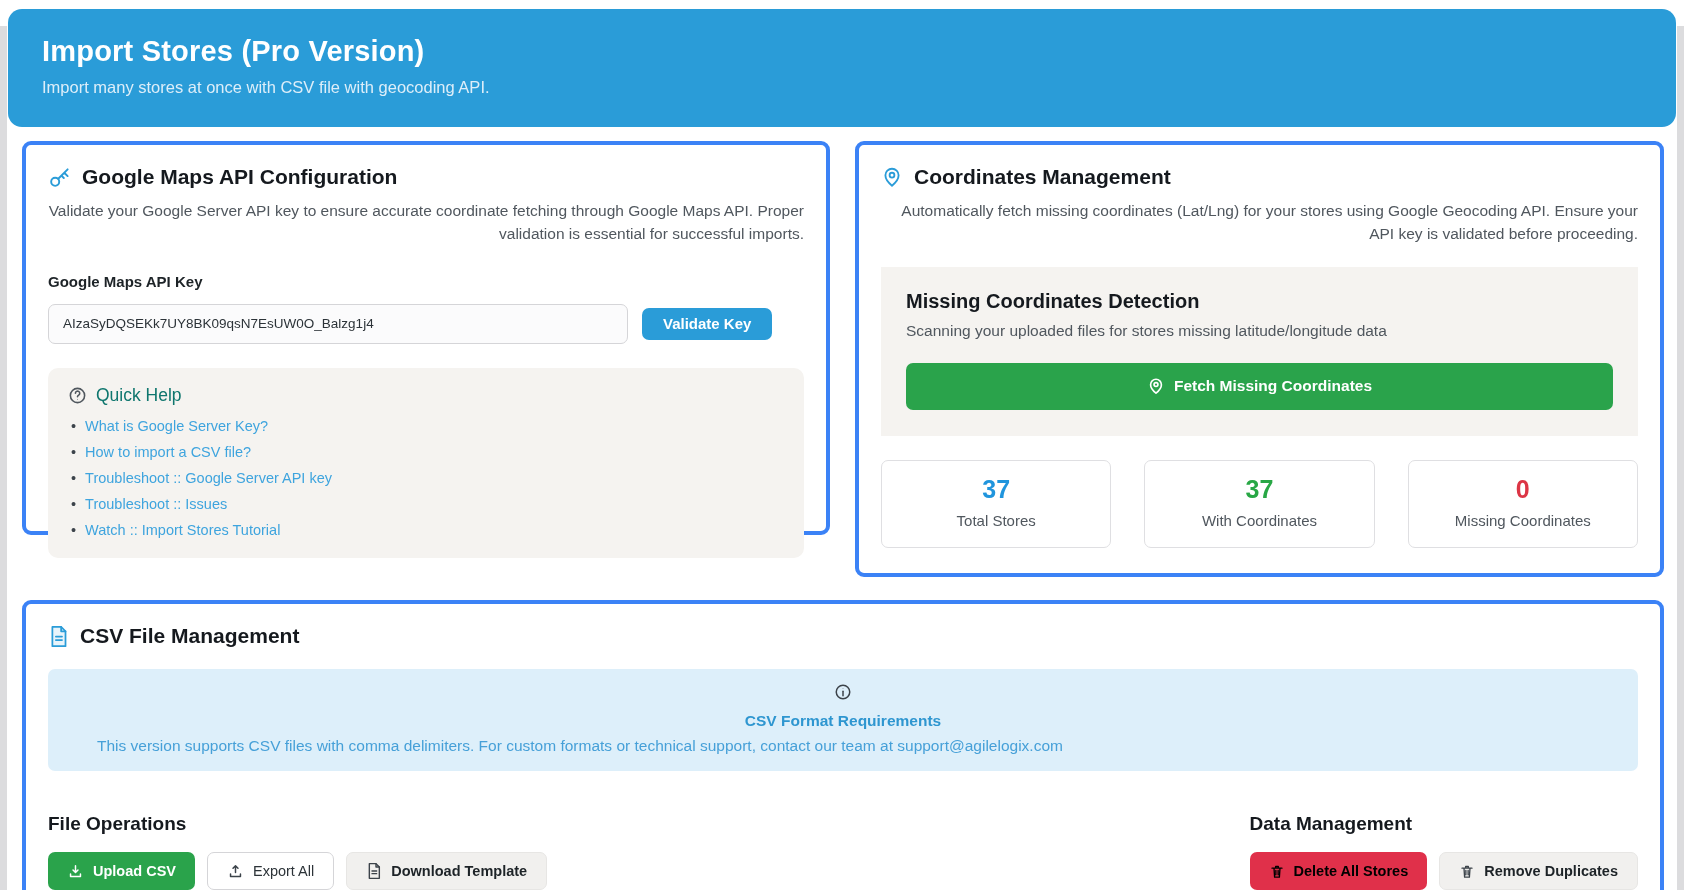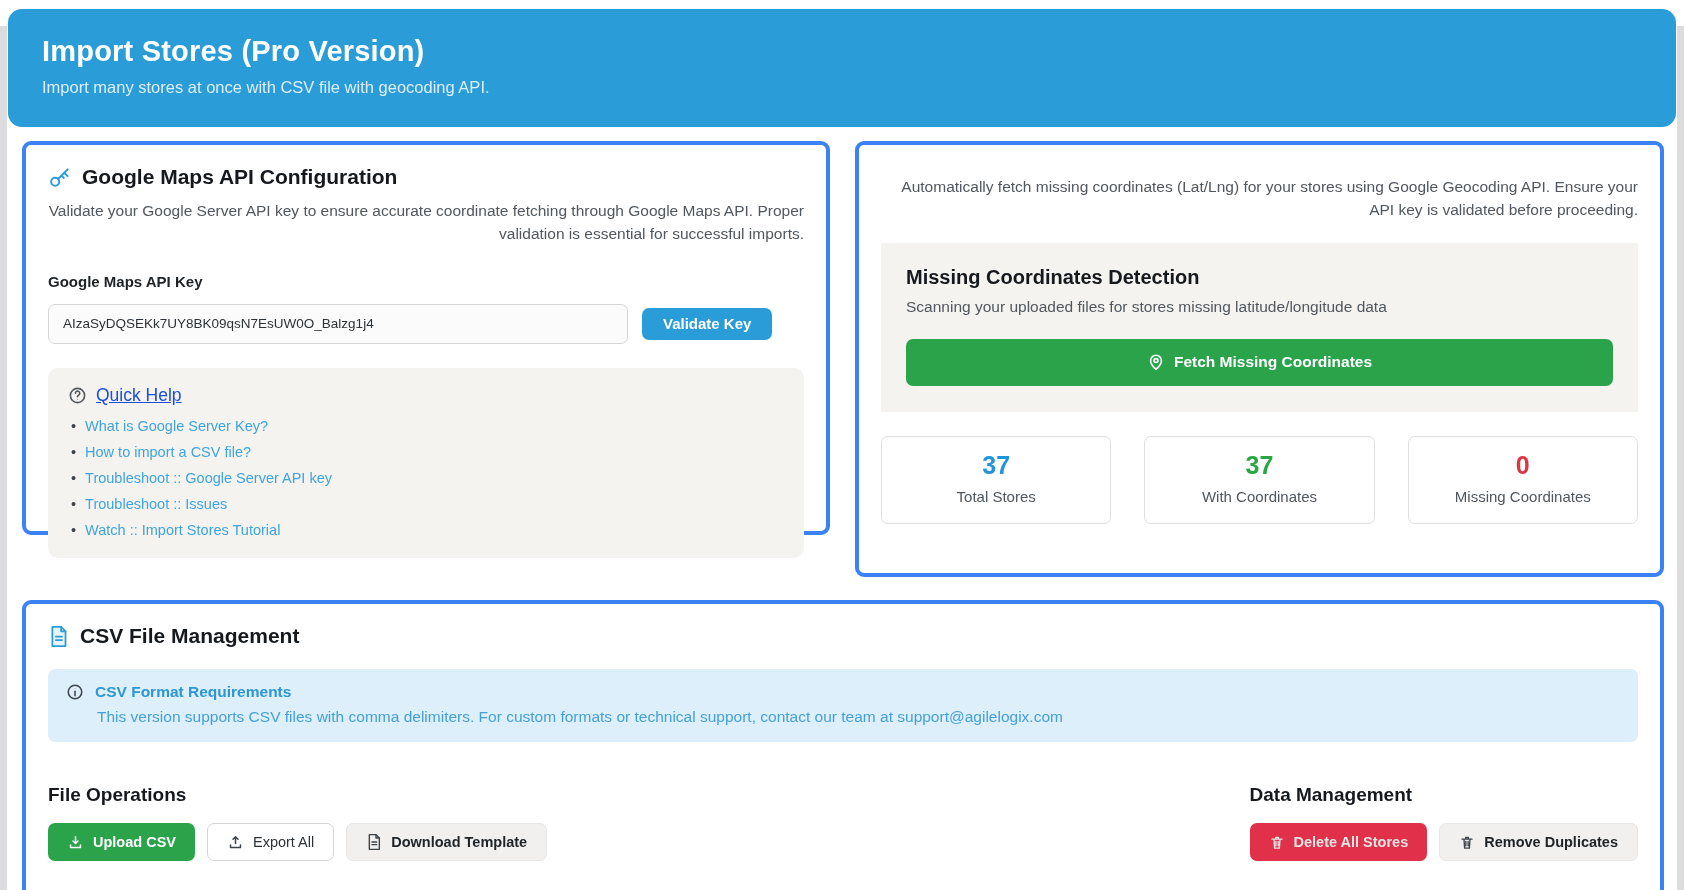--- a/index.html
+++ b/index.html
@@ -49,21 +49,21 @@
     background:#fbfbfc; padding:0 14px; font-size:13.5px; color:#2c3338;
     font-family:"Liberation Sans","DejaVu Sans",sans-serif;
   }
   .btn { height:32px; display:inline-flex; align-items:center; justify-content:center; gap:9px;
          padding:0 19px; border-radius:7px; font-size:14.5px; border:none; cursor:pointer;
          font-family:"Liberation Sans","DejaVu Sans",sans-serif; white-space:nowrap; }
   .btn-validate { background:#2a9cd8; color:#fff; font-weight:700; font-size:15px; padding:0 21px; }
 
   
   .quick-help { margin-top:24px; background:#f5f3f0; border-radius:10px; padding:17px 20px 20px; }
-  .qh-head { display:flex; align-items:center; gap:9px; color:#1d4ed8; font-size:17.5px;text-decoration:underline; }
+  .qh-head { display:flex; align-items:center; gap:9px; color:#0f766e; font-size:17.5px; }
   .qh-links { list-style:none; margin:12px 0 0; padding:0 0 0 3px; }
   .qh-links li { margin:0 0 10px; font-size:14.5px; color:#3c434a; }
   .qh-links li:last-child { margin-bottom:0; }
   .qh-links .bullet { color:#3c434a; margin-right:9px; }
   .qh-links a { color:#3ea4de; text-decoration:none; cursor:pointer; }
 
   
   .detect-box { margin-top:21px; background:#f5f3f0; border-radius:0; padding:23px 25px 26px; }
   .detect-title { margin:0; font-size:20px; font-weight:700; color:#15191e; }
   .detect-desc { margin:9px 0 0; font-size:15.5px; color:#50575e; }
@@ -73,30 +73,30 @@
   .stat-card { flex:1; background:#fff; border:1px solid #dfdfe2; border-radius:7px;
                text-align:center; padding:16px 10px 18px; }
   .stat-value { font-size:25px; font-weight:700; line-height:1; }
   .stat-blue  { color:#2095dd; }
   .stat-green { color:#28a745; }
   .stat-red   { color:#dc3545; }
   .stat-label { margin-top:10px; font-size:15px; color:#50575e; }
 
   
   .notice { margin-top:21px; background:#ddeffa; border-radius:7px; padding:14px 18px 16px; }
-  .notice-head { display:flex; align-items:center; gap:11px; }
+  .notice-head { display:flex; align-items:center; gap:11px;flex-direction:column; }
   .notice-title { color:#2e96d0; font-weight:700; font-size:15.5px; }
   .notice-text { margin:7px 0 0 31px; color:#46a0d8; font-size:15.5px; }
   .ops-row { display:flex; justify-content:space-between; align-items:flex-start; margin-top:42px; }
   .ops-group h3 { margin:0 0 17px; font-size:19px; font-weight:700; color:#15191e; }
   .btn-row { display:flex; gap:12px; }
   .btn-green { background:#2aa34b; color:#fff; font-weight:700; height:38px; }
   .btn-white { background:#fff; color:#2c3338; border:1px solid #d5d5d8; font-weight:500; height:38px; }
   .btn-gray  { background:#f1f0ee; color:#1d2327; border:1px solid #e7e6e4; font-weight:600; height:38px; }
-  .btn-red   { background:#e0304a; color:#e5e5e5; font-weight:700; height:38px;text-align:center; }
+  .btn-red   { background:#e0304a; color:#000000; font-weight:700; height:38px;text-align:center; }
 </style>
 </head>
 <body>
 
 <div class="edge-strip edge-left"></div>
 <div class="edge-strip edge-right"></div>
 
 <div class="banner">
   <h1>Import Stores (Pro Version)</h1>
   <p>Import many stores at once with CSV file with geocoding API.</p>
@@ -135,20 +135,29 @@
       <li><span class="bullet">•</span><a>What is Google Server Key?</a></li>
       <li><span class="bullet">•</span><a>How to import a CSV file?</a></li>
       <li><span class="bullet">•</span><a>Troubleshoot :: Google Server API key</a></li>
       <li><span class="bullet">•</span><a>Troubleshoot :: Issues</a></li>
       <li><span class="bullet">•</span><a>Watch :: Import Stores Tutorial</a></li>
     </ul>
   </div>
 </div>
 
 <div class="card card-b">
+  <div class="card-head">
+    <span class="icon icon-blue">
+      <svg width="22" height="22" viewBox="0 0 24 24" fill="none" stroke="currentColor" stroke-width="2" stroke-linecap="round" stroke-linejoin="round">
+        <path d="M12 21.5s-7.2-5.8-7.2-11.3a7.2 7.2 0 1 1 14.4 0C19.2 15.7 12 21.5 12 21.5z"></path>
+        <circle cx="12" cy="10" r="2.6"></circle>
+      </svg>
+    </span>
+    <h2>Coordinates Management</h2>
+  </div>
   <p class="desc">Automatically fetch missing coordinates (Lat/Lng) for your stores using Google Geocoding API. Ensure your API key is validated before proceeding.</p>
 
   <div class="detect-box">
     <h3 class="detect-title">Missing Coordinates Detection</h3>
     <p class="detect-desc">Scanning your uploaded files for stores missing latitude/longitude data</p>
     <button class="btn btn-fetch">
       <span class="icon">
         <svg width="18" height="18" viewBox="0 0 24 24" fill="none" stroke="currentColor" stroke-width="2.2" stroke-linecap="round" stroke-linejoin="round">
           <path d="M12 21.5s-7.2-5.8-7.2-11.3a7.2 7.2 0 1 1 14.4 0C19.2 15.7 12 21.5 12 21.5z"></path>
           <circle cx="12" cy="10" r="2.6"></circle>

